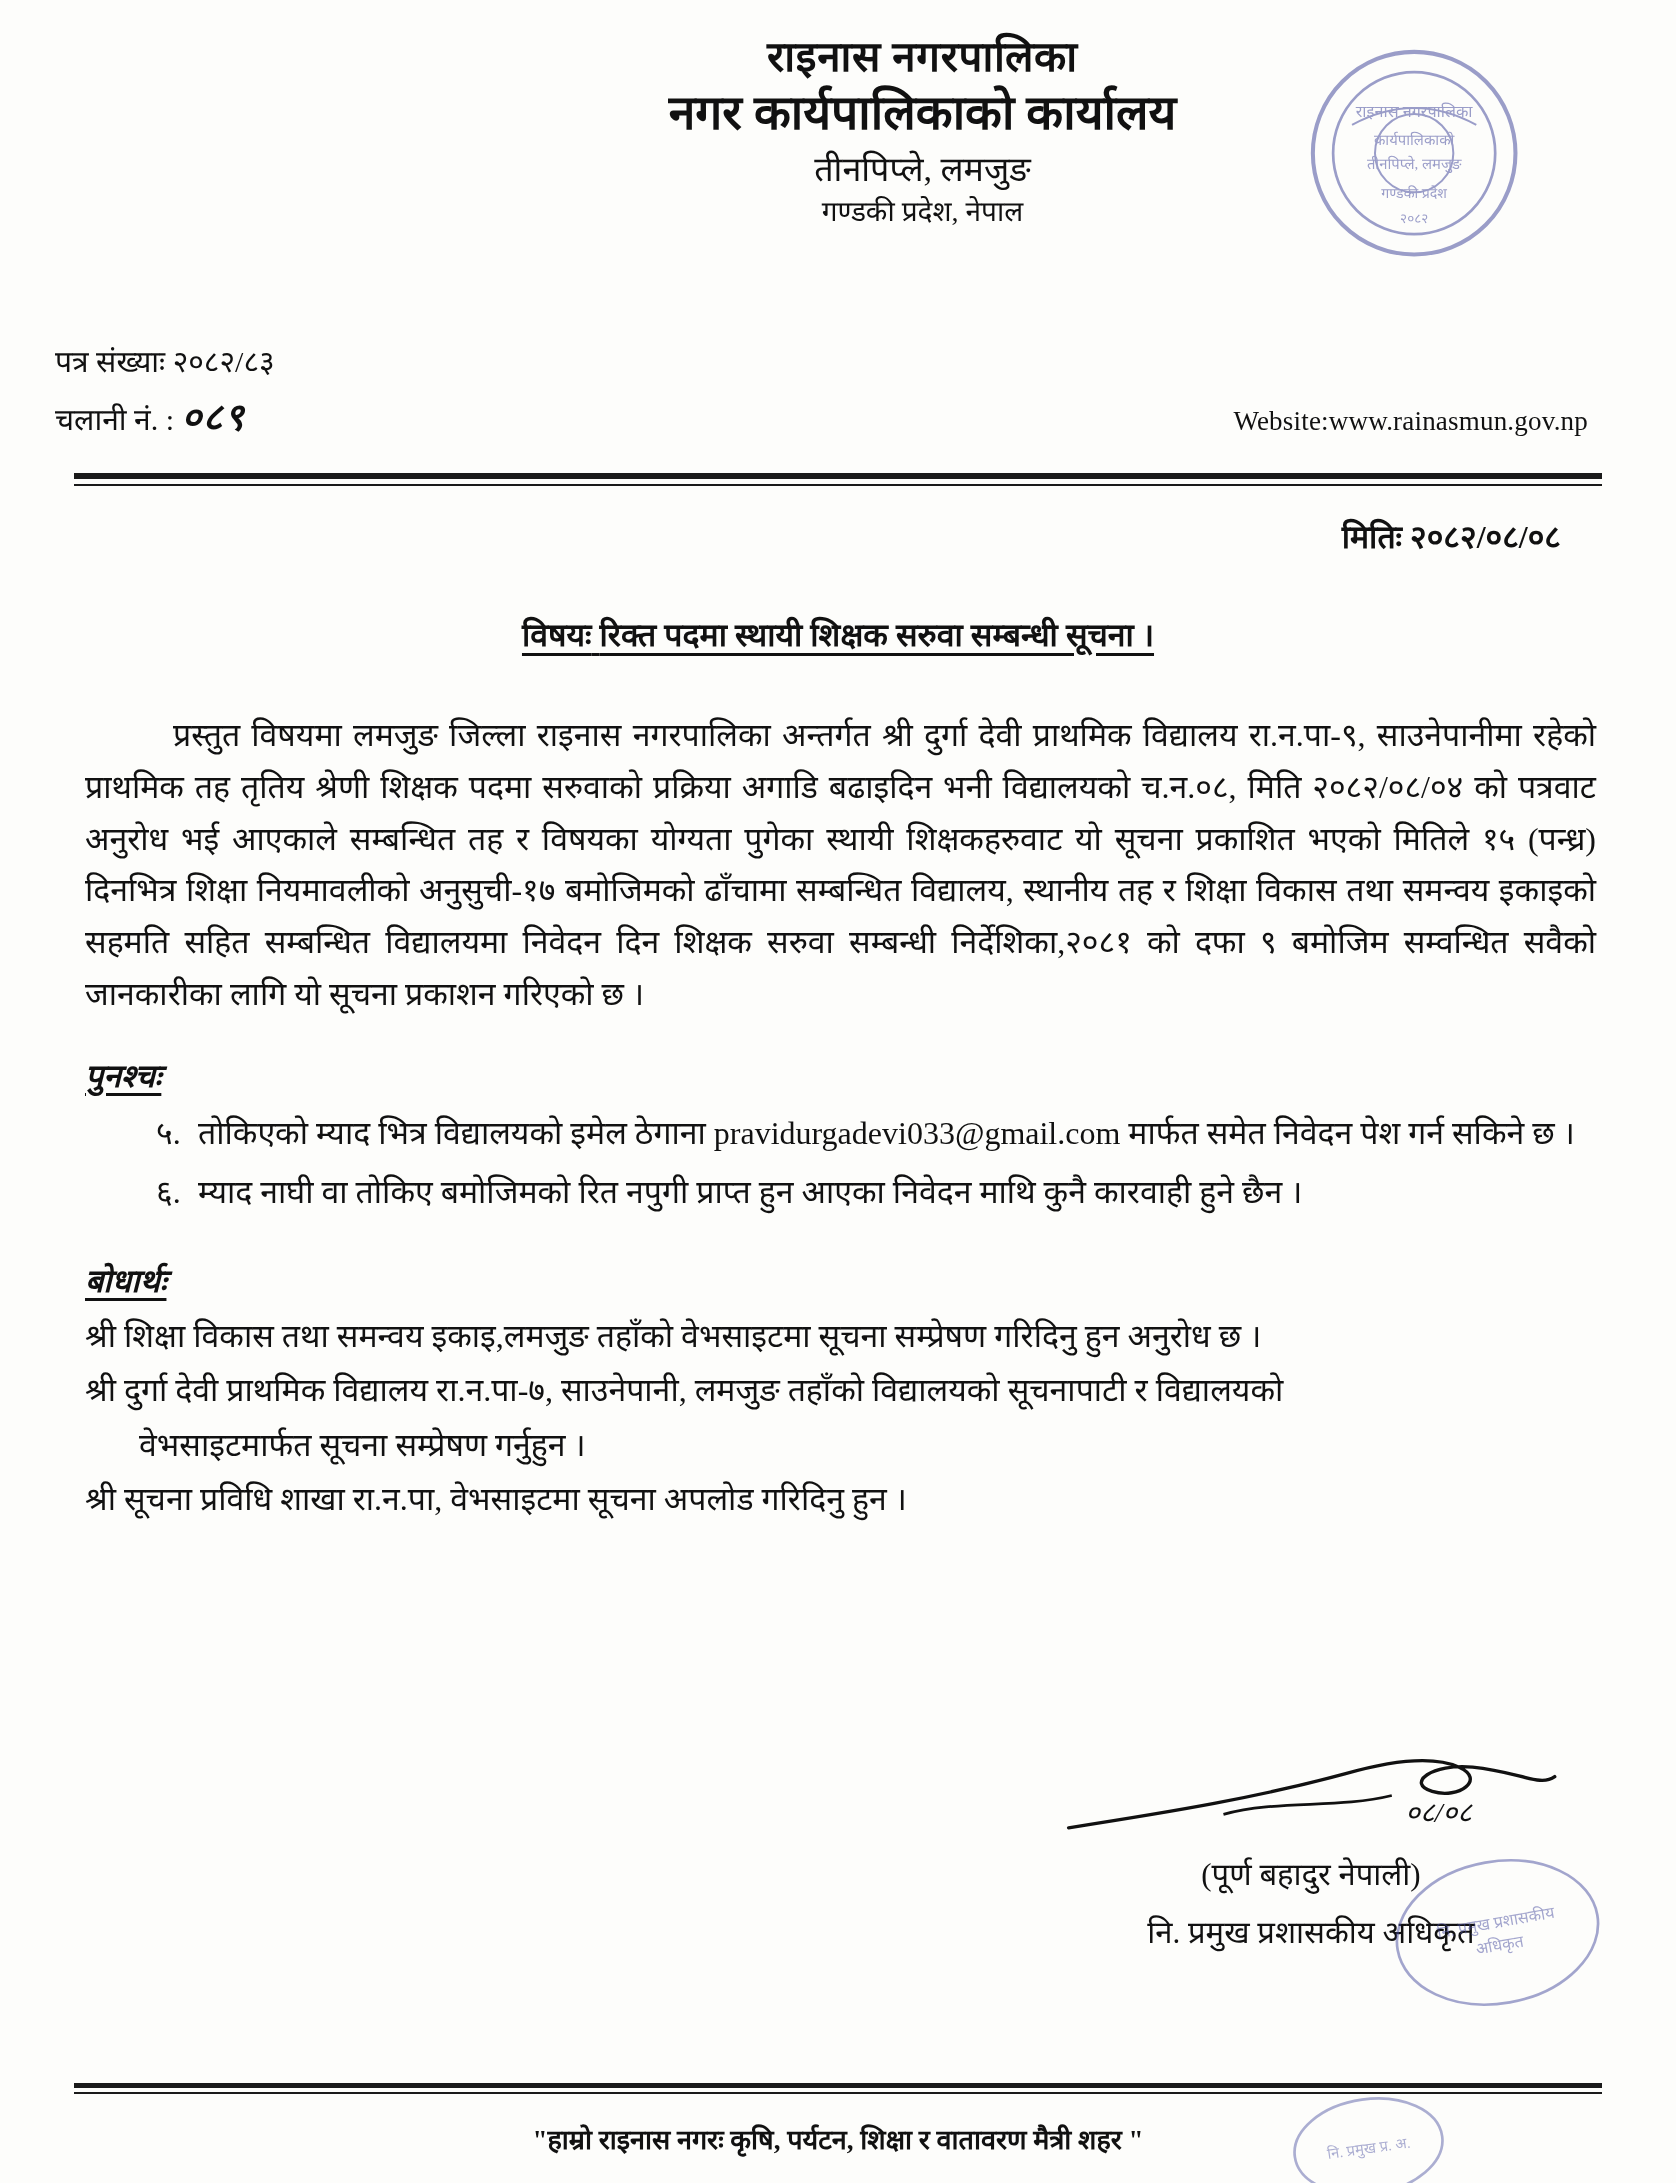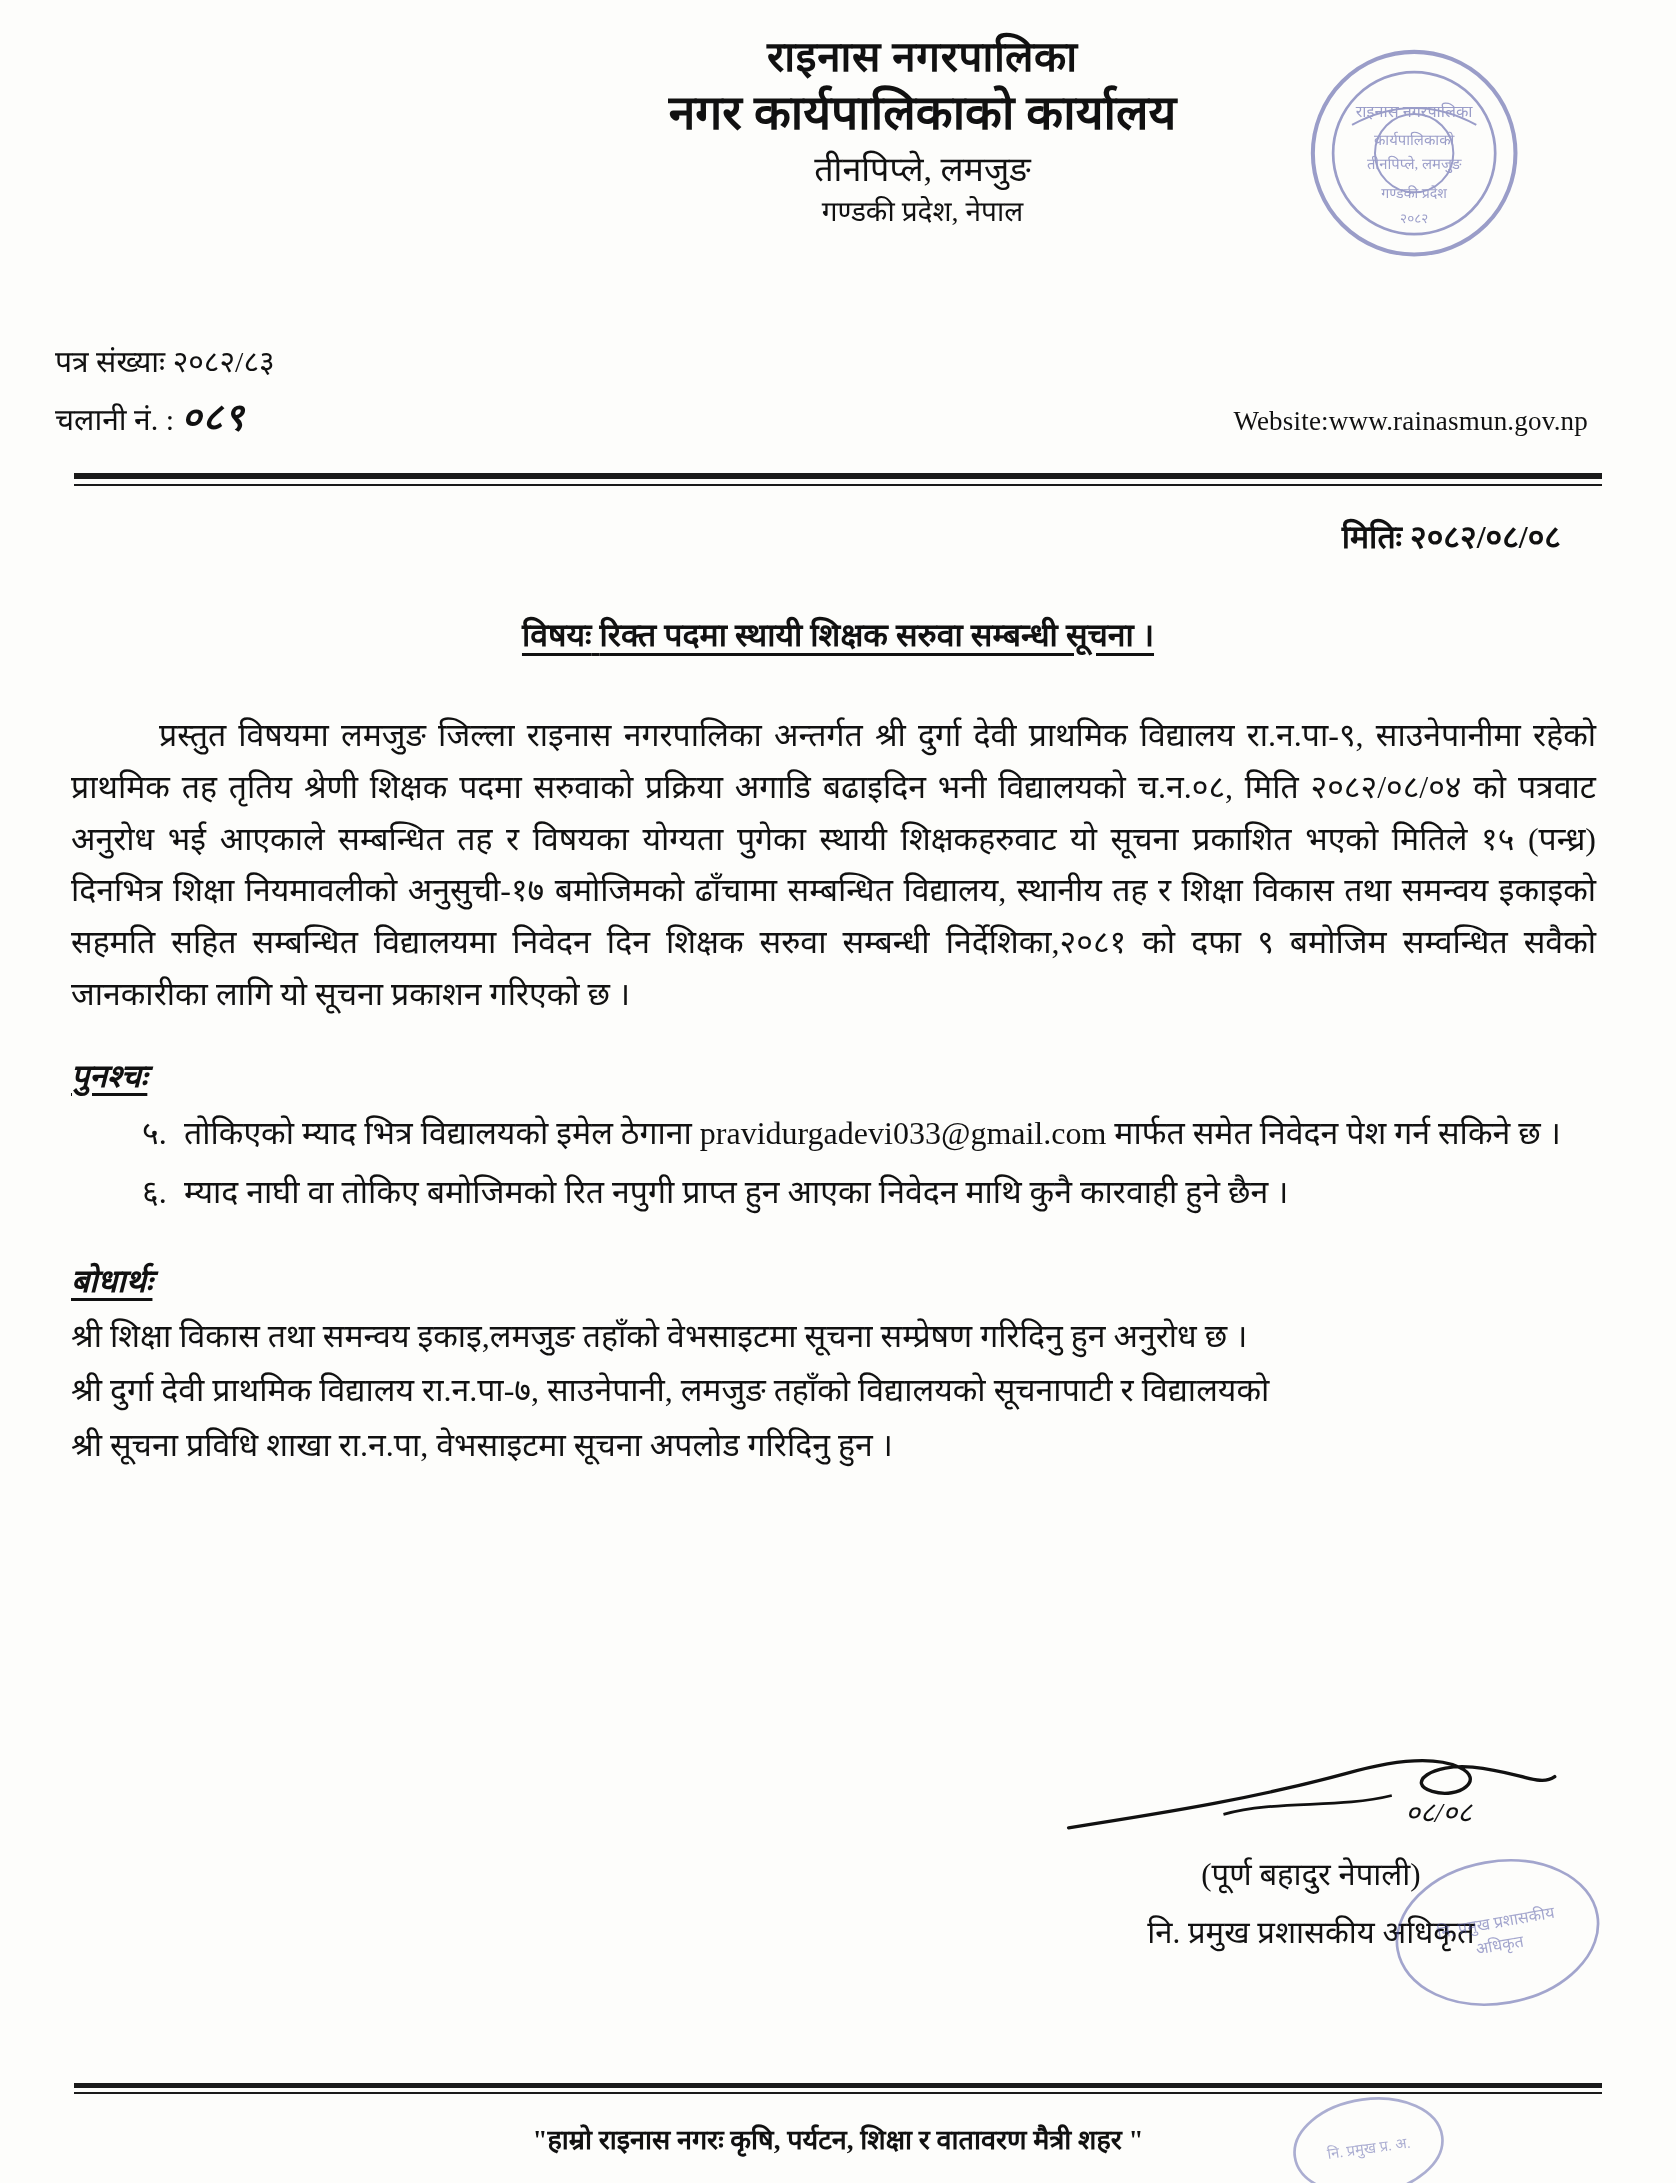--- a/index.html
+++ b/index.html
@@ -126,21 +126,21 @@
     top: 612px;
     text-align: center;
     font-size: 32px;
     font-weight: bold;
   }
   .subject u { text-underline-offset: 6.8px; }
 
   
   .body-block {
     position: absolute;
-    left: 71px;
+    left: 85px;
     right: 80px;
     top: 710px;
   }
   .para {
     font-size: 32px;
     line-height: 1.62;
     text-align: justify;
     text-indent: 88px;
   }
   .section-label {
@@ -311,20 +311,21 @@
         <span class="num">६.</span>
         <span>म्याद नाघी वा तोकिए बमोजिमको रित नपुगी प्राप्त हुन आएका निवेदन माथि कुनै कारवाही हुने छैन ।</span>
       </li>
     </ul>
 
     <div class="section-label">बोधार्थः</div>
 
     <div class="cc-list">
       <div class="cc">श्री शिक्षा विकास तथा समन्वय इकाइ,लमजुङ तहाँको वेभसाइटमा सूचना सम्प्रेषण गरिदिनु हुन अनुरोध छ ।</div>
       <div class="cc">श्री दुर्गा देवी प्राथमिक विद्यालय रा.न.पा-७, साउनेपानी, लमजुङ तहाँको विद्यालयको सूचनापाटी र विद्यालयको</div>
+      <div class="cc cc-indent">वेभसाइटमार्फत सूचना सम्प्रेषण गर्नुहुन ।</div>
       <div class="cc">श्री सूचना प्रविधि शाखा रा.न.पा, वेभसाइटमा सूचना अपलोड गरिदिनु हुन ।</div>
     </div>
   </div>
 
   <div class="sign-wrap">
     <div class="signature-scribble">
       <svg viewBox="0 0 760 150" width="514" height="101" aria-hidden="true">
         <path d="M20 120 C 180 95, 300 75, 430 40 C 500 20, 560 12, 600 30 C 640 48, 600 78, 560 66 C 520 54, 560 24, 620 30 C 690 37, 720 60, 742 44" fill="none" stroke="#111" stroke-width="5" stroke-linecap="round"></path>
         <path d="M250 100 C 330 78, 420 92, 500 72" fill="none" stroke="#111" stroke-width="4"></path>
         <text x="520" y="112" font-size="42" fill="#111" font-family="'Liberation Serif',serif" font-style="italic">०८/०८</text>

